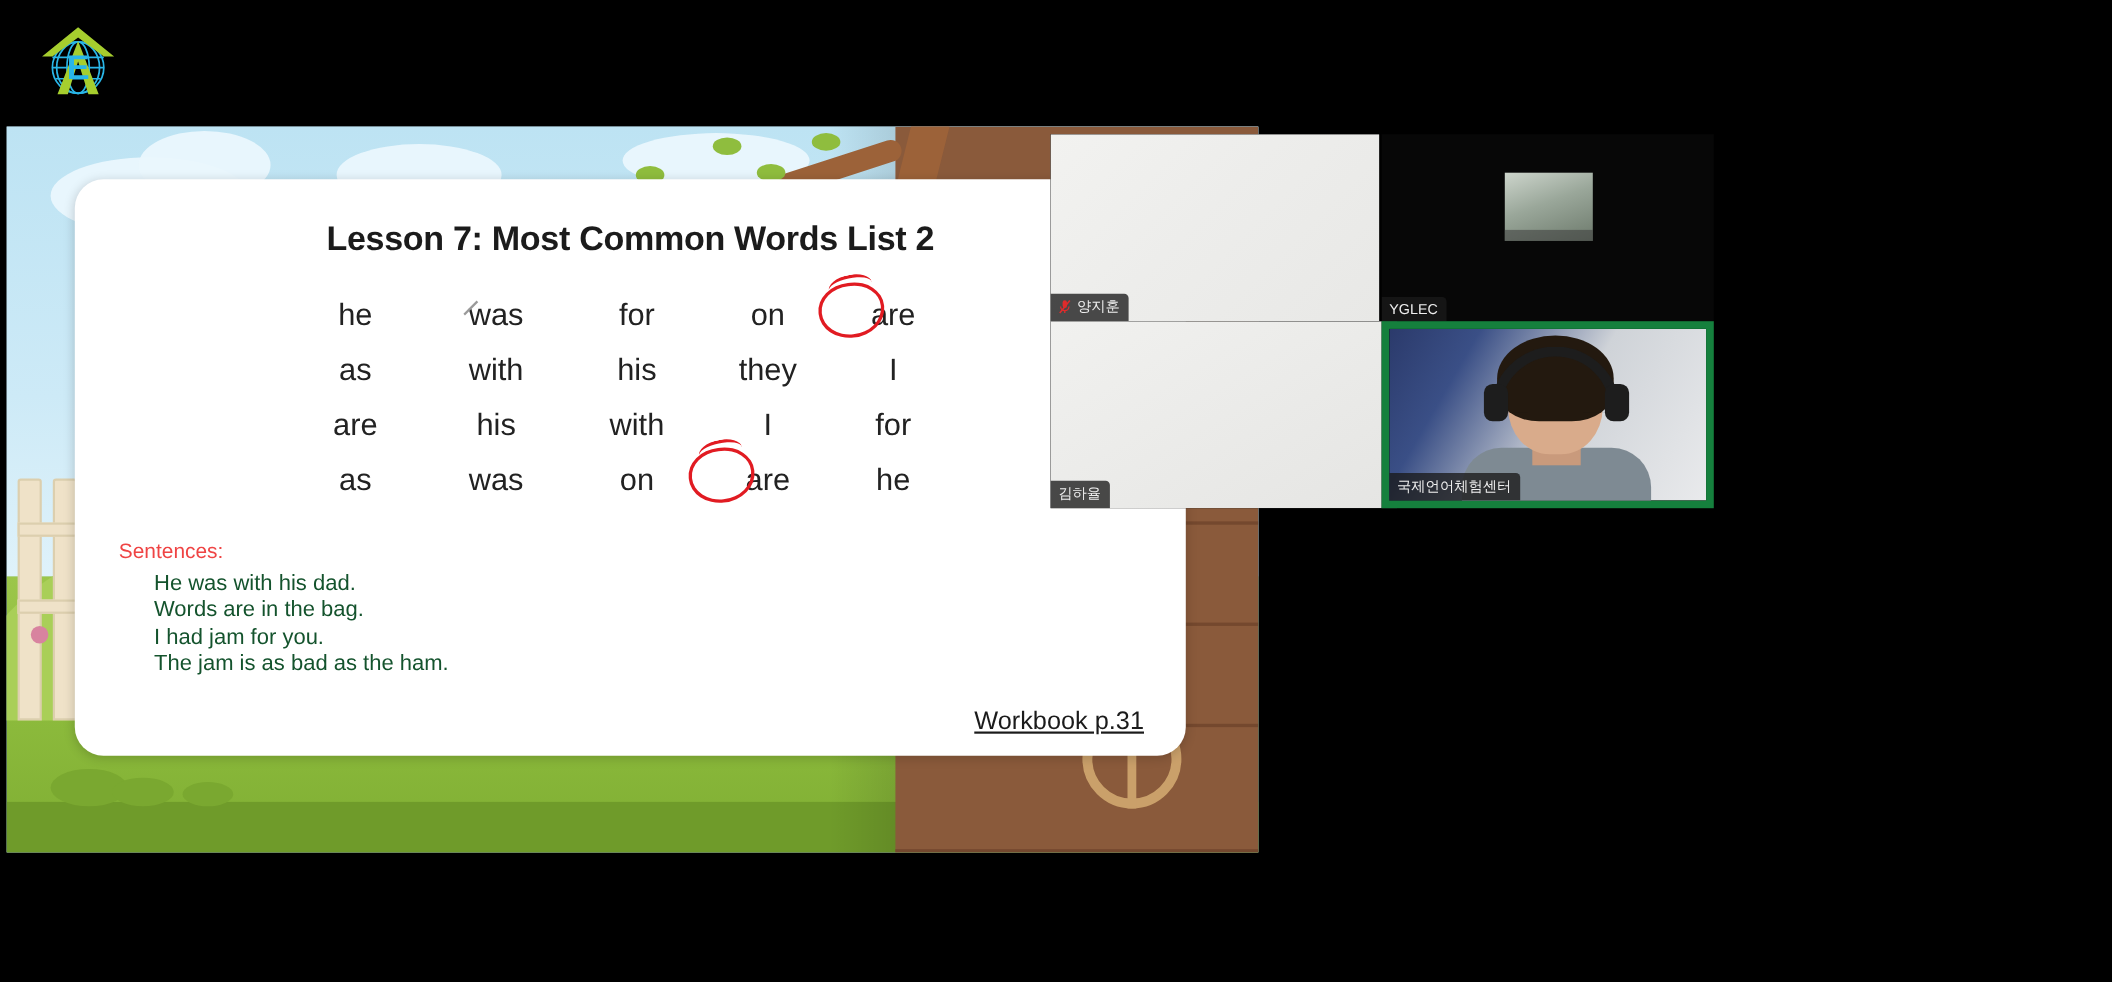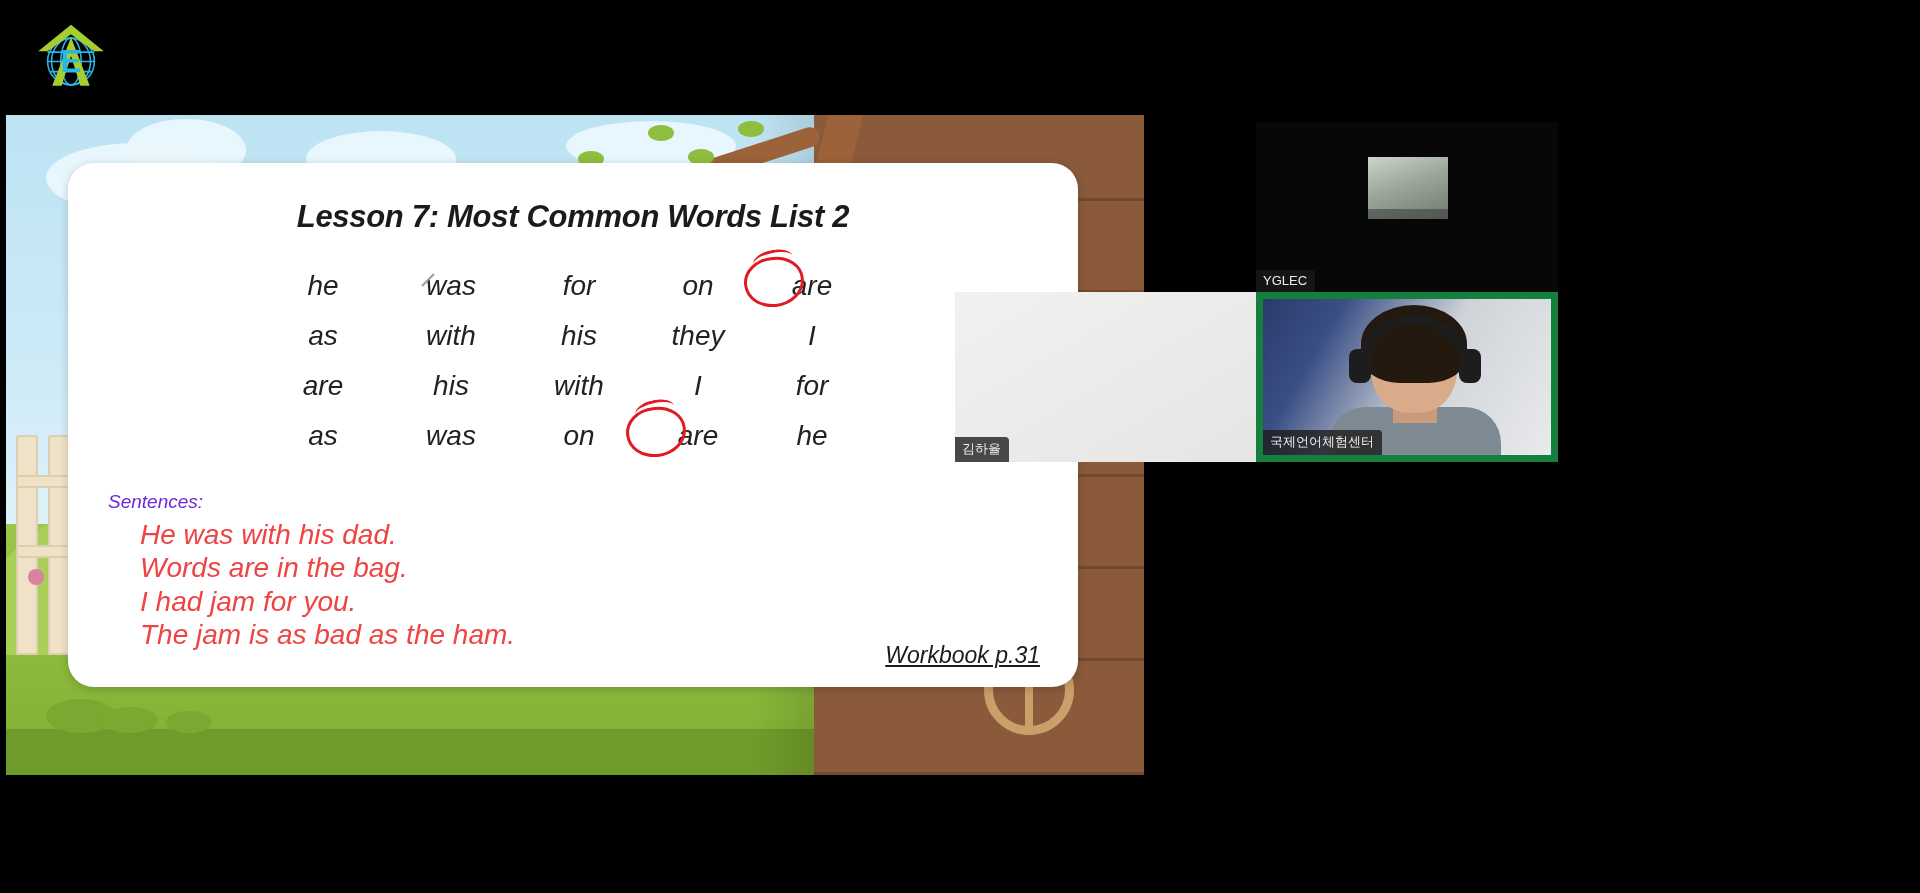--- a/index.html
+++ b/index.html
@@ -44,21 +44,20 @@
   .wheel { position:absolute; right:70px; bottom:40px; width:90px; height:90px; border:9px solid #caa06a; border-radius:50%; }
   .wheel:after { content:""; position:absolute; left:50%; top:-9px; width:8px; height:90px; margin-left:-4px; background:#caa06a; }
   .bush { position:absolute; bottom:42px; background:#7aa830; border-radius:50%; }
   .flower { position:absolute; width:16px; height:16px; border-radius:50%; background:#d8839f; }
 
   
   #lesson-card {
     position:absolute; left:62px; top:48px; width:1010px; height:524px;
     background:#fff; border-radius:26px; box-shadow:0 2px 10px rgba(0,0,0,.18);
     padding: 22px 34px 16px 34px;
-    font-style: italic;
   }
   #lesson-title {
     text-align:center; font-size:31px; font-weight:700; color:#1b1b1b;
     letter-spacing:-.3px; margin-top:14px;
   }
   #word-grid { margin: 26px auto 0 auto; width: 620px; }
   .word-row { display:flex; height:50px; align-items:center;text-align:center; }
   .word-cell { font-size:28px; color:#222; position:relative; }
   .word-cell.c1 { width:120px; }
   .word-cell.c2 { width:136px; }
@@ -73,23 +72,23 @@
   }
   .circled:after {
     content:""; position:absolute; left:-4px; top:-20px; width:40px; height:18px;
     border-top:3px solid #e11b22; border-radius:50%;
     transform: rotate(-12deg); pointer-events:none;
   }
   #pen-mark { position:absolute; left:354px; top:122px; width:16px; height:16px; }
   #pen-mark:after { content:""; position:absolute; left:0; top:0; width:17px; height:2px;
     background:#9a9a9a; transform: rotate(-45deg); transform-origin:left center; }
 
-  #sentences-label { margin: 30px 0 0 6px; font-size:19px; color:#6d28d9; }
+  #sentences-label { margin: 30px 0 0 6px; font-size:19px; color:#ef4444; }
   #sentences-list { margin: 6px 0 0 38px; }
-  #sentences-list li { list-style:none; font-size:28px; color:#ef4444; line-height:1.12; margin-bottom:2px; }
+  #sentences-list li { list-style:none; font-size:20px; color:#14532d; line-height:1.12; margin-bottom:2px; }
   #workbook-link { position:absolute; right:38px; bottom:18px; font-size:23px;
     color:#1b1b1b; text-decoration:underline; }
 
   
   .tile { position:absolute; background:#000; overflow:hidden; }
   .tile .vid { position:absolute; inset:0; }
   .name-tag {
     position:absolute; left:0; bottom:0; display:flex; align-items:center; gap:5px;
     background:rgba(26,26,26,.78); color:#eee; font-size:13px;
     padding:3px 8px 4px 7px; border-radius:0 4px 0 0; white-space:nowrap;
@@ -238,20 +237,34 @@
         <li>I had jam for you.</li>
         <li>The jam is as bad as the ham.</li>
       </ul>
 
       <div id="workbook-link">Workbook p.31</div>
     </div>
   </div>
 
   <div id="drag-handle"></div>
 
+  <div class="tile" id="tile-yangjihun">
+    <div class="vid"></div>
+    <div class="name-tag">
+      <span class="mute-icon">
+        <svg viewBox="0 0 12 14" width="12" height="14">
+          <rect x="4" y="1" width="4" height="7" rx="2" fill="#e02b2b"></rect>
+          <path d="M2.2 6.6a3.8 3.8 0 0 0 7.6 0" stroke="#e02b2b" stroke-width="1.2" fill="none"></path>
+          <line x1="6" y1="10.2" x2="6" y2="12.6" stroke="#e02b2b" stroke-width="1.2"></line>
+          <line x1="1.4" y1="12.6" x2="10.6" y2="1.2" stroke="#e02b2b" stroke-width="1.4"></line>
+        </svg>
+      </span>
+      <span>양지훈</span>
+    </div>
+  </div>
 
   <div class="tile" id="tile-yglec">
     <div class="inner-pic">
         <div class="strip"></div>
       </div>
     <div class="name-tag">
       <span>YGLEC</span>
     </div>
   </div>
 

